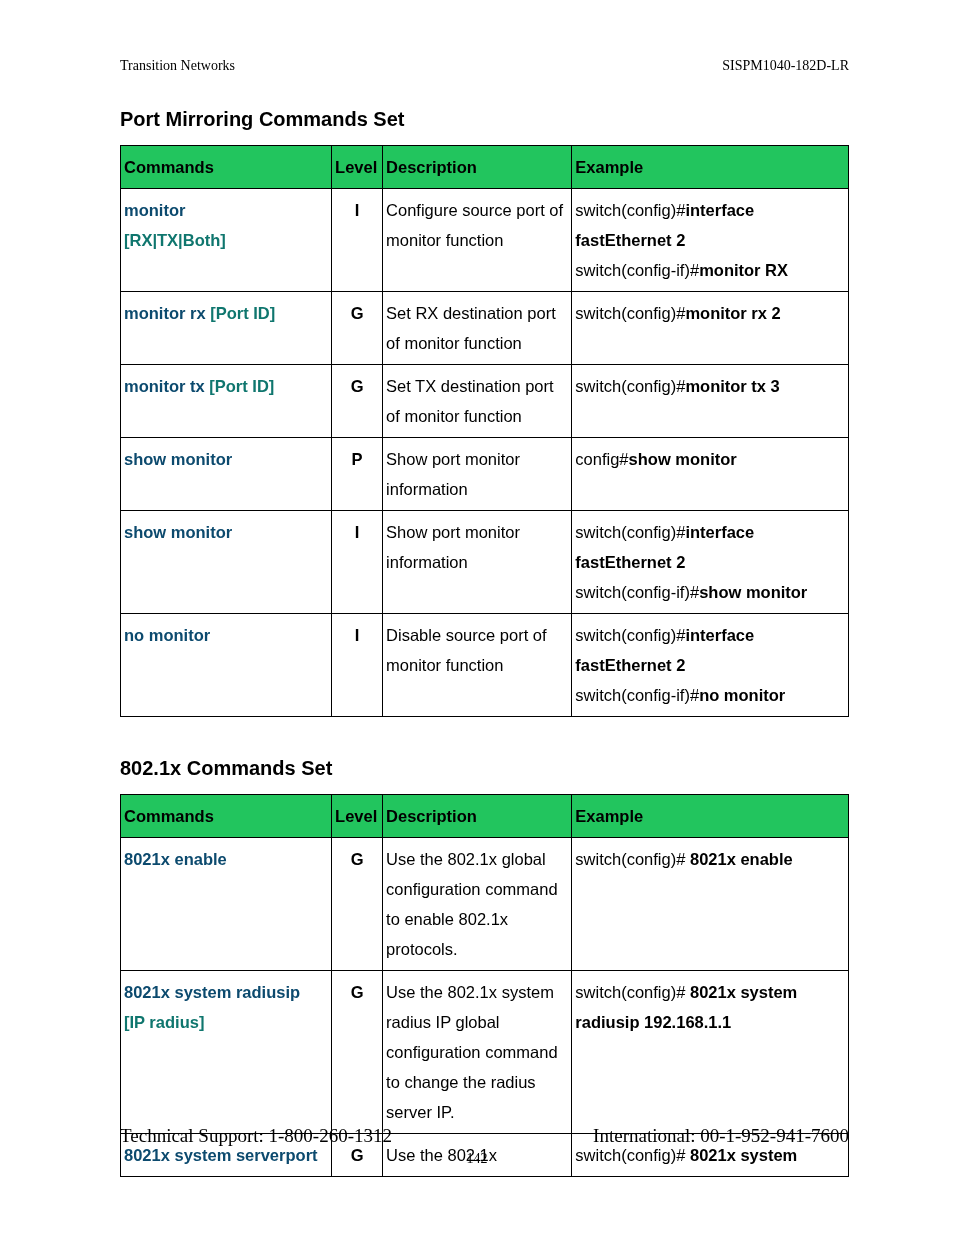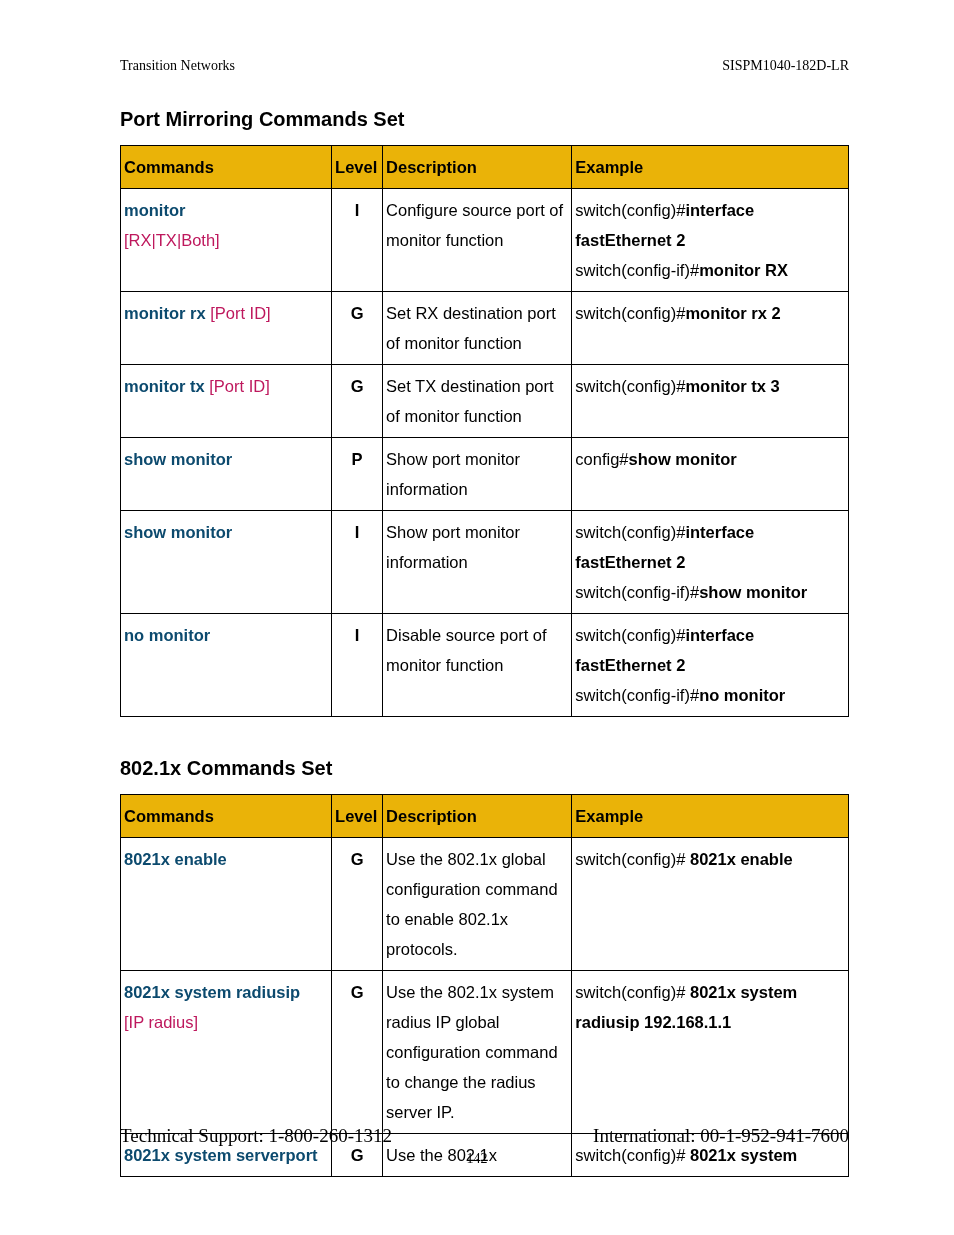--- a/index.html
+++ b/index.html
@@ -33,31 +33,31 @@
     table-layout: fixed;
   }
   table.cmd-table th, table.cmd-table td {
     border: 1px solid #000;
     vertical-align: top;
     padding: 6px 3px;
     font-size: 16.5px;
     line-height: 30px;
   }
   table.cmd-table th {
-    background: #eab308;
+    background: #22c55e;
     font-weight: bold;
     text-align: left;
   }
   table.cmd-table col.c-cmd   { width: 29%; }
   table.cmd-table col.c-level { width: 7%; }
   table.cmd-table col.c-desc  { width: 26%; }
   table.cmd-table col.c-ex    { width: 38%; }
   table.cmd-table td.level-cell { text-align: center; font-weight: bold; }
   .cmd-link { color: #0c4a6e; font-weight: bold; }
-  .cmd-param { color: #be185d; font-weight: normal; }
+  .cmd-param { color: #0f766e; font-weight: bold; }
   .bold { font-weight: bold; }
   .section-spacer { height: 40px; }
   .bottom-footer {
     position: absolute;
     left: 120px;
     right: 105px;
     bottom: 88px;
     display: flex;
     justify-content: space-between;
     font-family: "Times New Roman", Times, serif;

